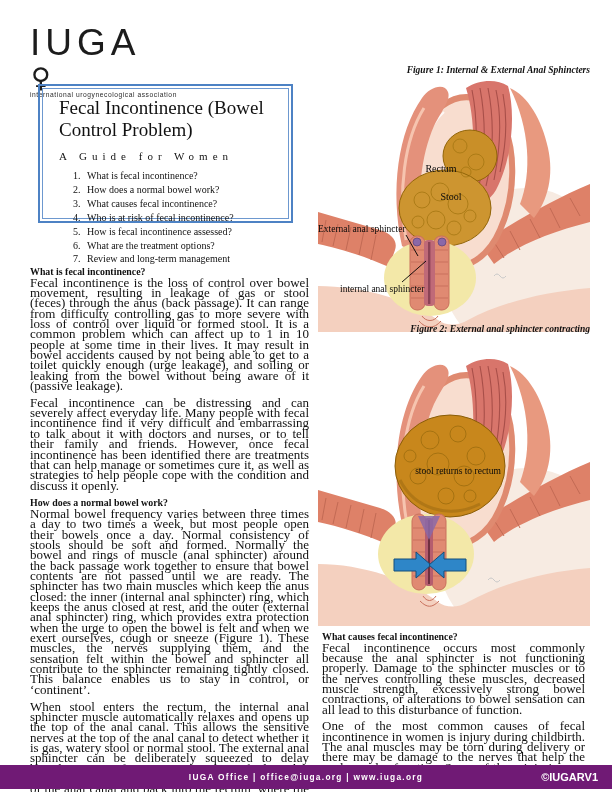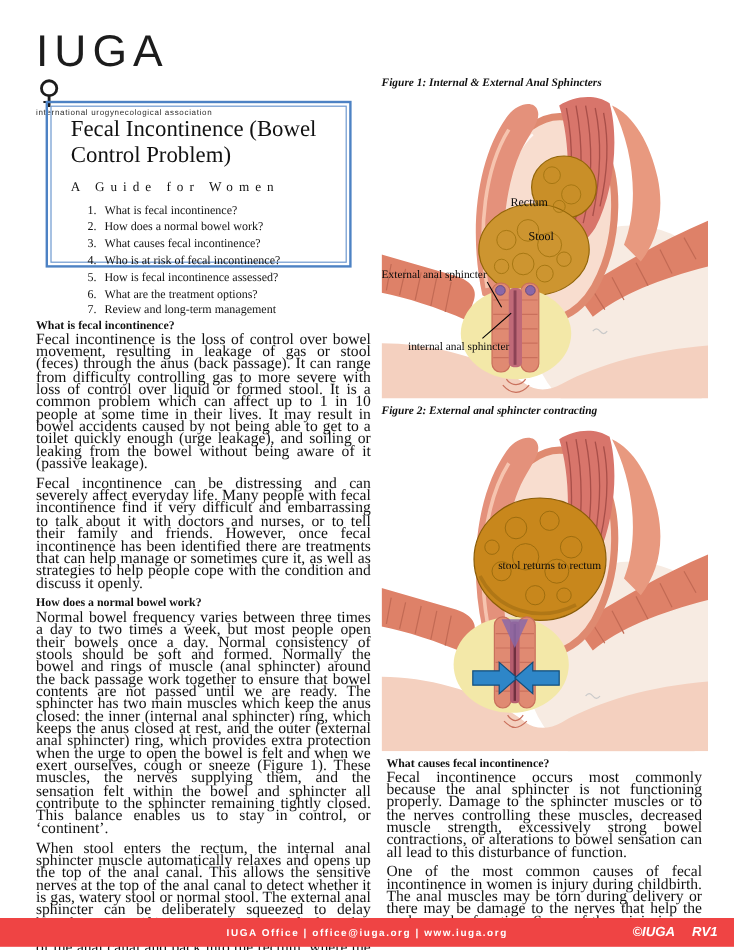--- a/index.html
+++ b/index.html
@@ -28,39 +28,39 @@
   ol.toc li::before{content:counter(item) ".";display:inline-block;width:14px;}
 
   
   .col-left{position:absolute;left:30px;top:266px;width:279px;}
   .col-right-text{position:absolute;left:322px;top:631px;width:263px;}
   .section-heading{font-size:9.9px;font-weight:bold;line-height:11.5px;}
   .body-p{font-size:13px;line-height:10.35px;text-align:justify;margin:0 0 6.5px 0;}
   .body-p:last-child{margin-bottom:0;}
 
   
-  .fig-caption{position:absolute;left:318px;width:272px;text-align:left;
+  .fig-caption{position:absolute;left:318px;width:272px;text-align:right;
                font-size:9.5px;font-weight:bold;font-style:italic;}
   .fig1-caption{top:65px;}
-  .fig2-caption{top:338px;}
+  .fig2-caption{top:324px;}
   .fig-wrap{position:absolute;left:318px;}
   .fig1-wrap{top:80px;width:272px;height:252px;text-align:right;}
   .fig2-wrap{top:356px;width:272px;height:270px;}
   .fig-wrap svg{display:block;}
   .fig-label{font-family:"Liberation Serif",serif;font-size:9.5px;fill:#0a0a0a;}
   .fig-label-lg{font-family:"Liberation Serif",serif;font-size:10px;fill:#0a0a0a;}
 
   
-  .footer-bar{position:absolute;left:0;right:0;bottom:3px;height:24px;background:#ef4444;
+  .footer-bar{position:absolute;left:0;right:0;bottom:3px;height:24px;background:#701a75;
               display:flex;align-items:center;justify-content:center;}
   .footer-center{font-family:"Liberation Sans",sans-serif;font-size:8.3px;font-weight:bold;
                  letter-spacing:1.3px;color:#fff;}
   .footer-right{position:absolute;right:14px;top:0;height:24px;display:flex;align-items:center;
                 font-family:"Liberation Sans",sans-serif;font-size:11px;font-weight:bold;color:#fff;}
-  .footer-right span{margin-left:14px;font-style:italic;}
+  .footer-right span{}
 </style>
 </head>
 <body>
 
 <div class="page">
 
   <div class="logo">
     <div class="logo-row">
       <div class="logo-text">IUGA</div>
       <div class="logo-symbol">♀</div>

